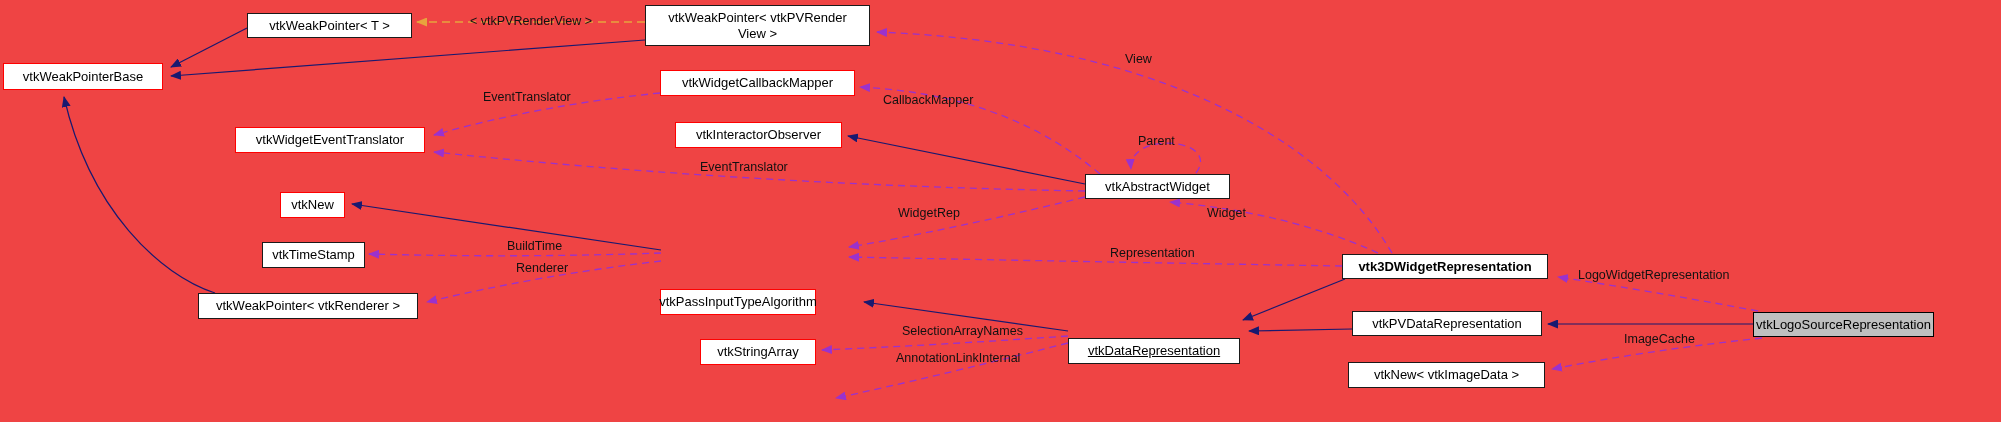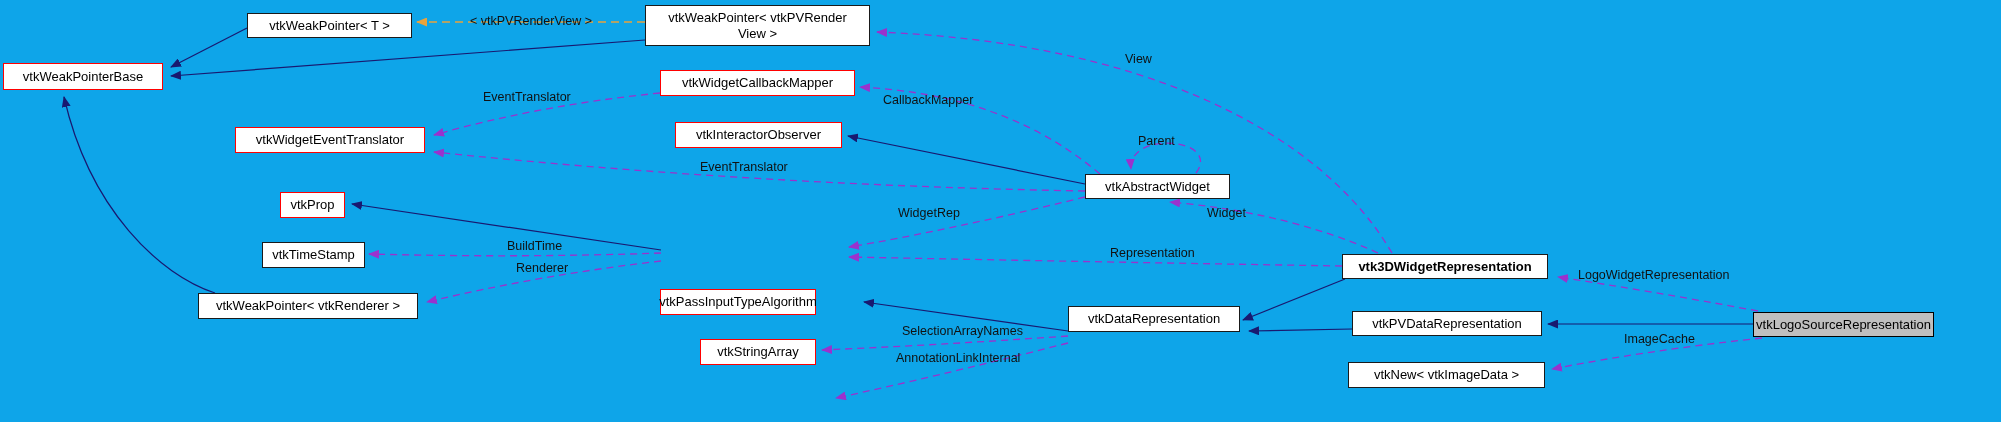--- a/index.html
+++ b/index.html
@@ -1,17 +1,17 @@
 <!DOCTYPE html>
 <html><head>
 <meta charset="utf-8">
 <style>
   html,body{margin:0;padding:0;background:#ffffff;}
   .canvas{
-    position:relative;width:2001px;height:422px;background:#0ea5e9;
+    position:relative;width:2001px;height:422px;background:#ef4444;
     font-family:"Liberation Sans",sans-serif;overflow:hidden;
   }
   svg.edges{position:absolute;left:0;top:0;width:2001px;height:422px;}
   .node{
     position:absolute;box-sizing:border-box;background:#ffffff;
     border:1px solid #1a1a1a;display:flex;flex-direction:column;
     align-items:center;justify-content:center;
     font-size:13px;line-height:16px;color:#000;white-space:nowrap;
     text-align:center;cursor:pointer;z-index:2;
   }
@@ -94,42 +94,42 @@
 
   <div class="node red" style="left:235px;top:127px;width:190px;height:26px;">
     <span>vtkWidgetEventTranslator</span>
   </div>
 
   <div class="node" style="left:1085px;top:174px;width:145px;height:25px;">
     <span>vtkAbstractWidget</span>
   </div>
 
   <div class="node red" style="left:280px;top:192px;width:65px;height:26px;">
-    <span>vtkProp</span>
+    <span>vtkNew</span>
   </div>
 
   <div class="node" style="left:262px;top:242px;width:103px;height:26px;">
     <span>vtkTimeStamp</span>
   </div>
 
 
   <div class="node" style="left:198px;top:293px;width:220px;height:26px;">
     <span>vtkWeakPointer&lt; vtkRenderer &gt;</span>
   </div>
 
   <div class="node red" style="left:660px;top:289px;width:156px;height:26px;">
     <span>vtkPassInputTypeAlgorithm</span>
   </div>
 
   <div class="node red" style="left:700px;top:339px;width:116px;height:26px;">
     <span>vtkStringArray</span>
   </div>
 
 
-  <div class="node" style="left:1068px;top:306px;width:172px;height:26px;">
+  <div class="node" style="left:1068px;top:338px;width:172px;height:26px;text-decoration:underline;">
     <span>vtkDataRepresentation</span>
   </div>
 
   <div class="node" style="left:1342px;top:254px;width:206px;height:25px;font-weight:bold;">
     <span>vtk3DWidgetRepresentation</span>
   </div>
 
   <div class="node" style="left:1352px;top:311px;width:190px;height:25px;">
     <span>vtkPVDataRepresentation</span>
   </div>

